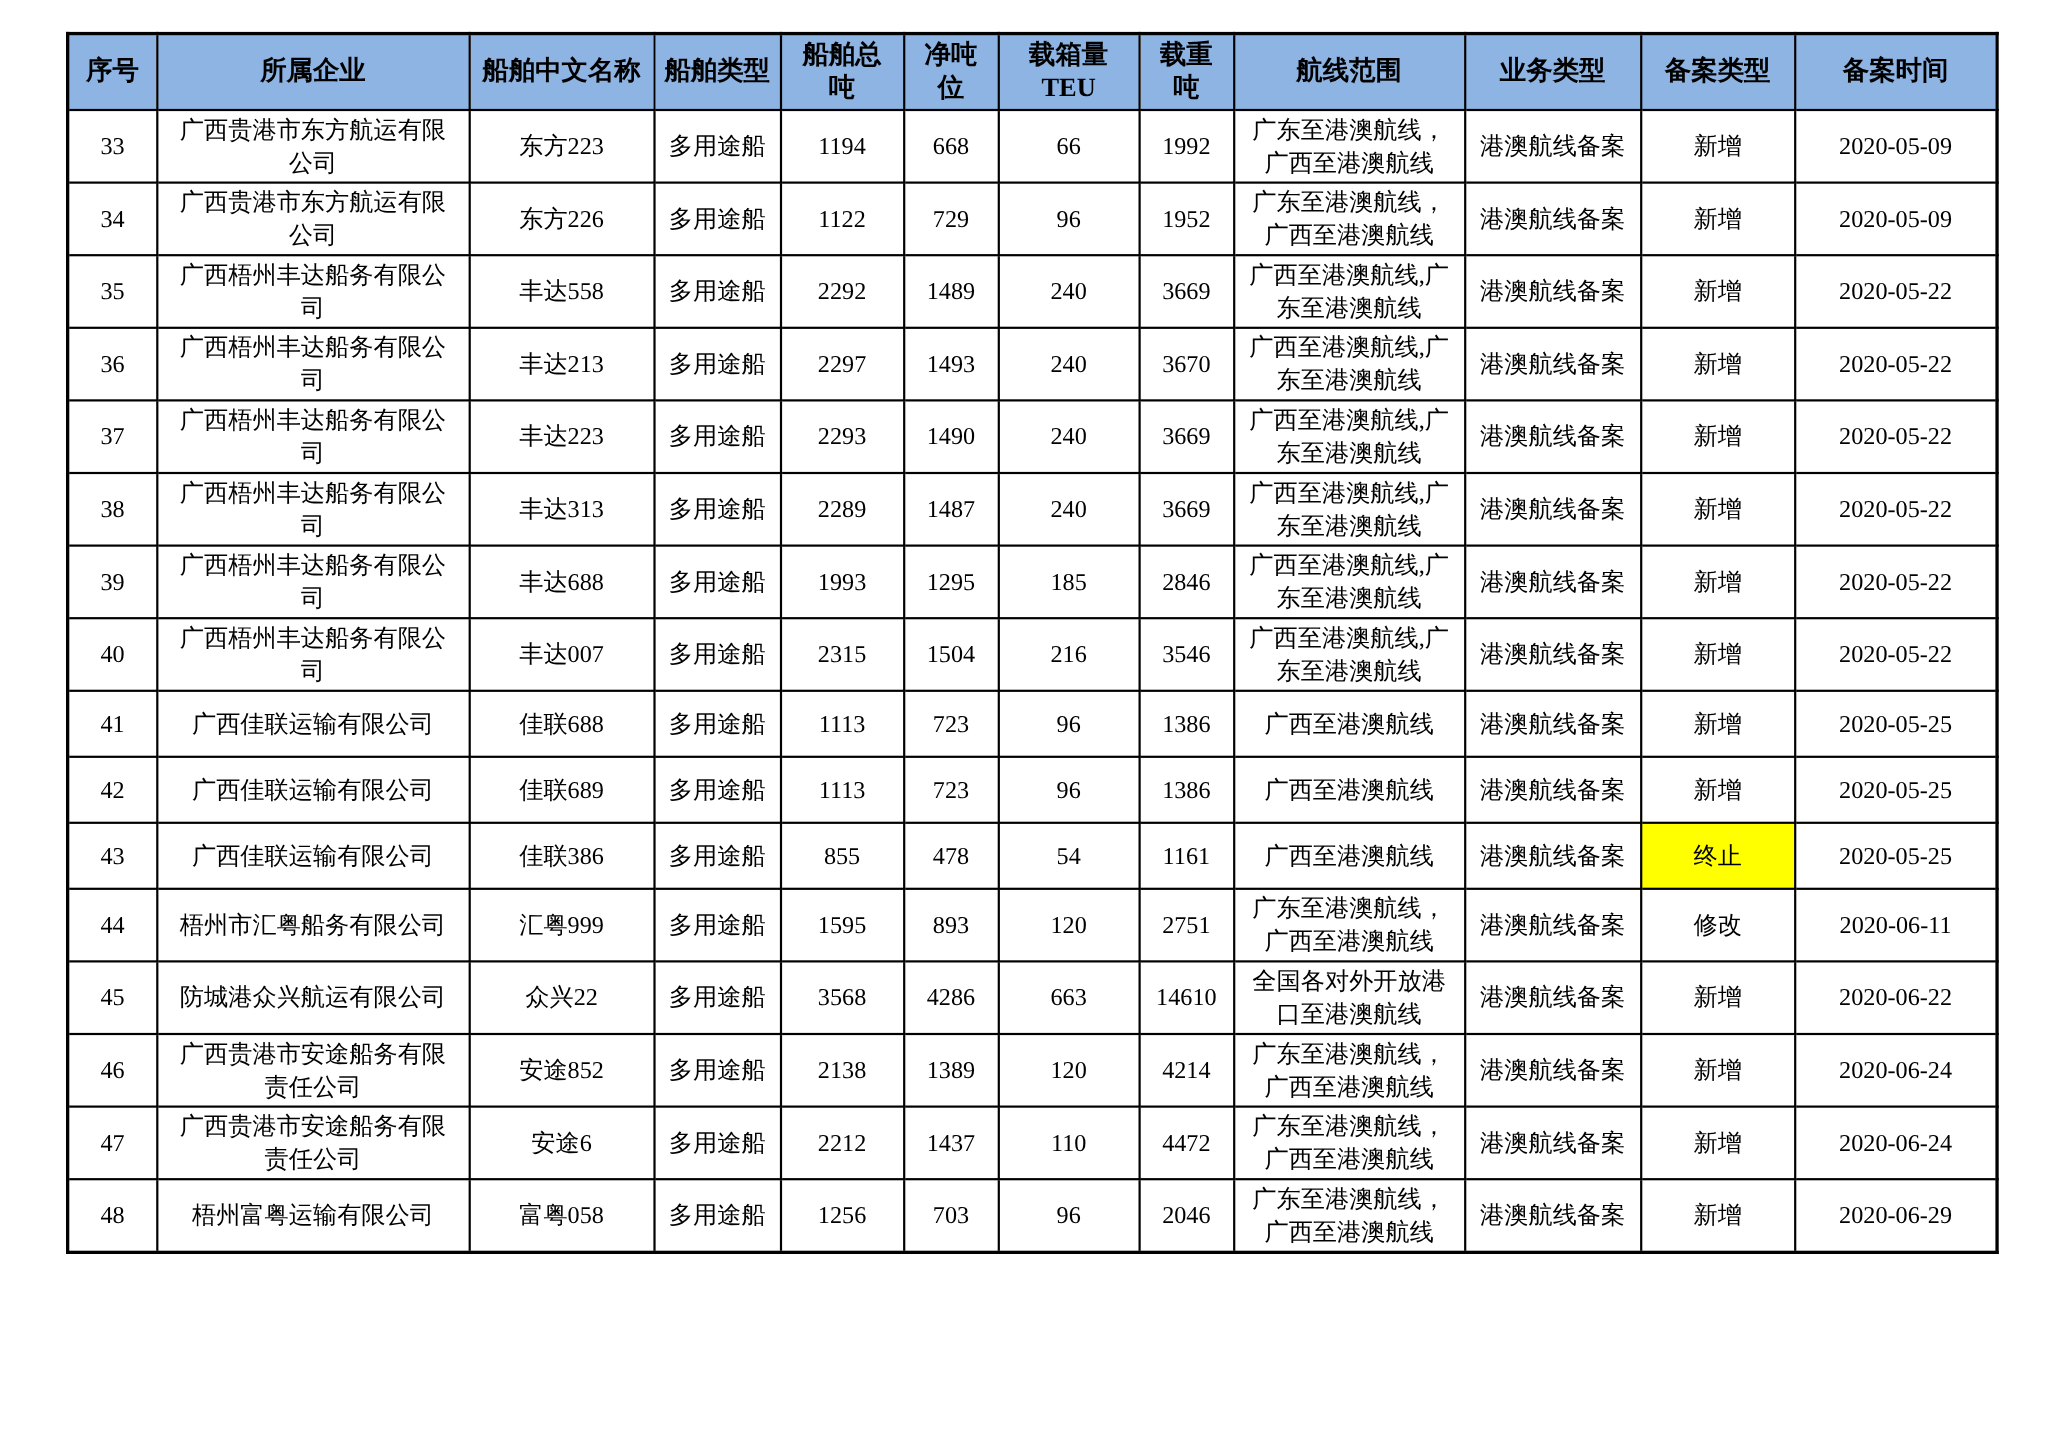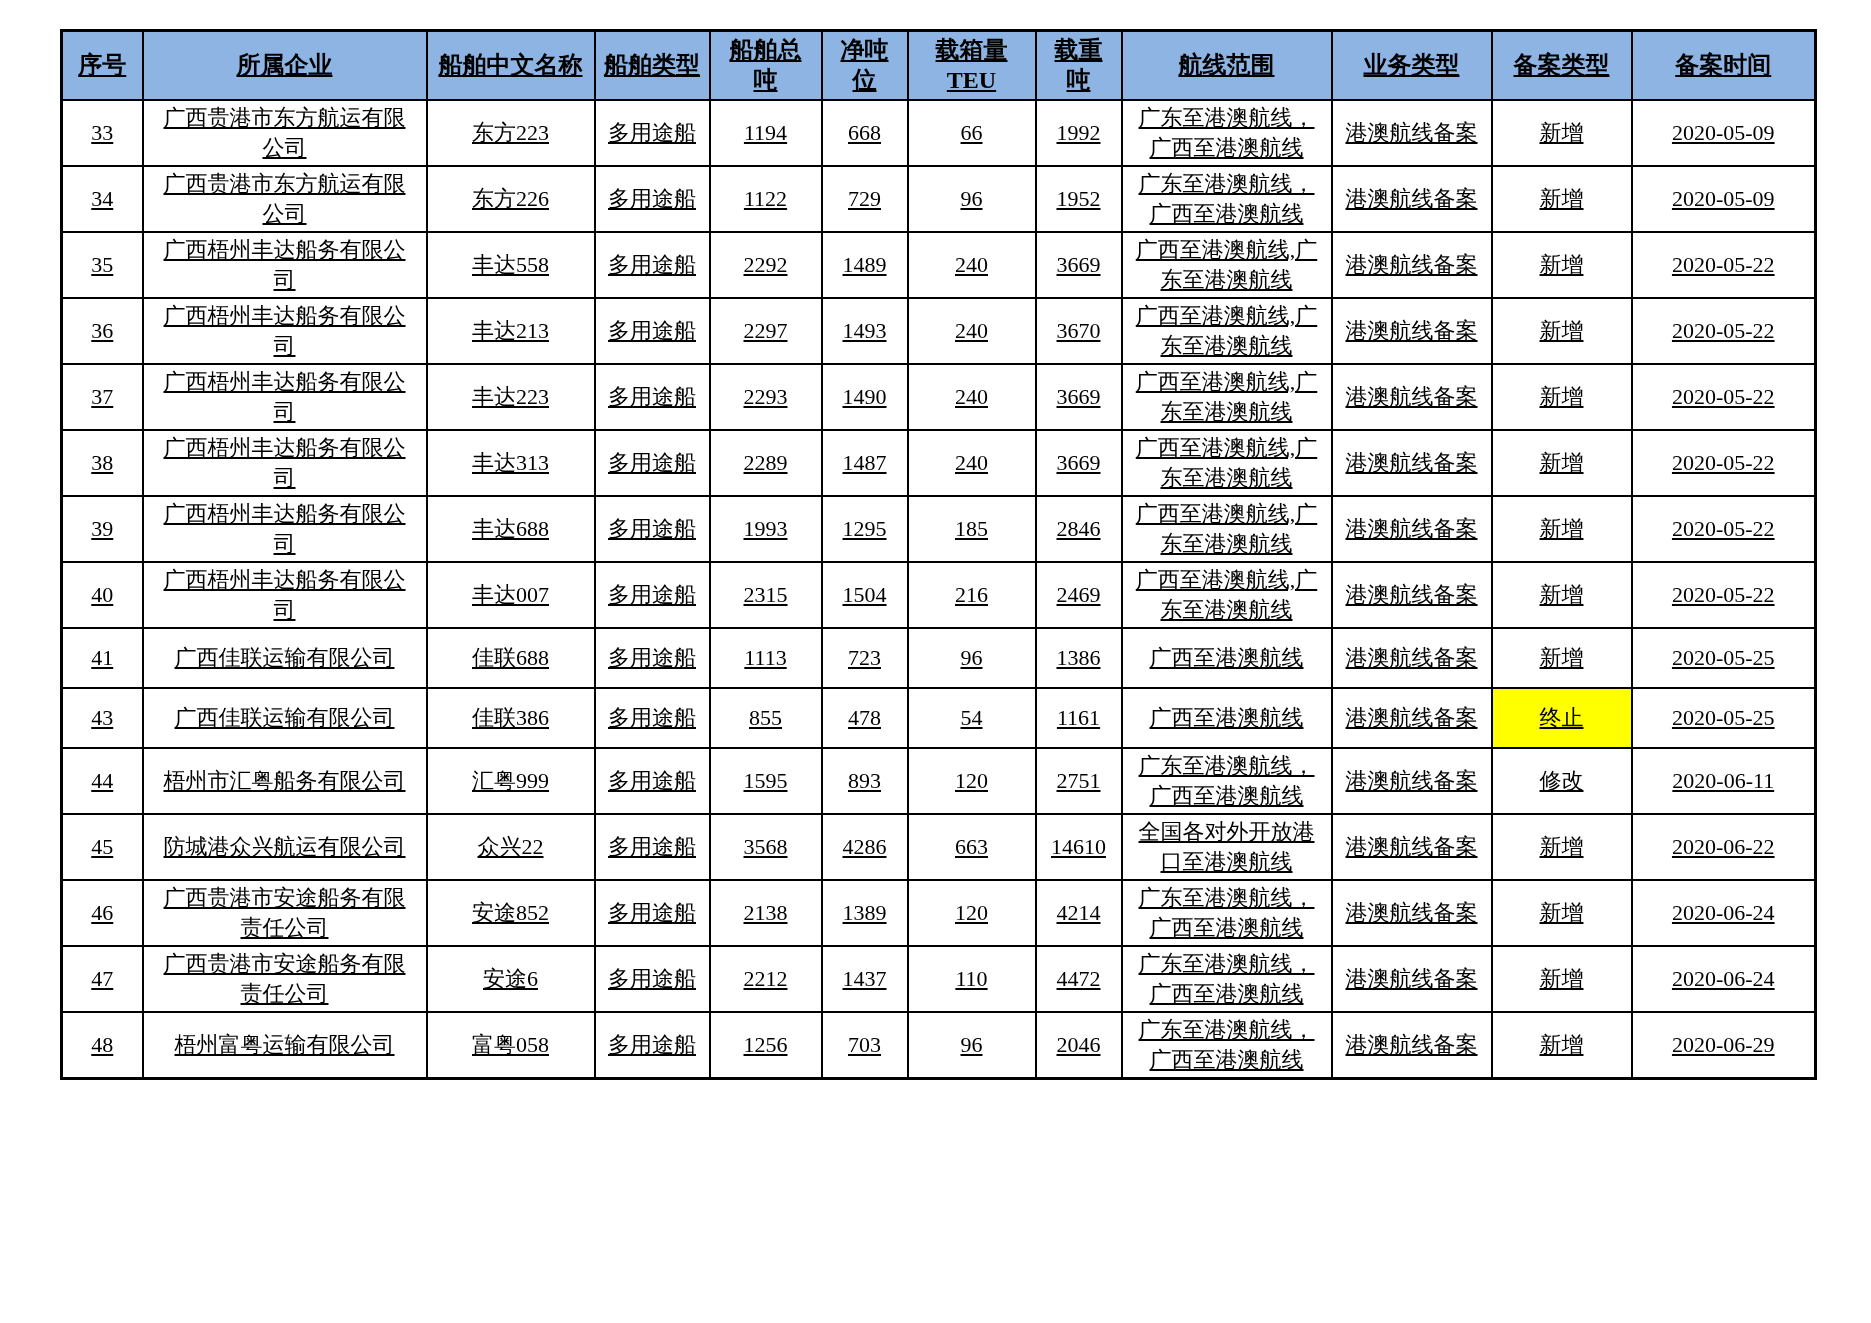--- a/index.html
+++ b/index.html
@@ -25,21 +25,20 @@
     height:1323px;
   }
   table.filing-table{
     position:absolute;
     left:60px;
     top:29px;
     width:1754px;
     border-collapse:collapse;
     table-layout:fixed;
     border:3px solid var(--border);
-    text-decoration:underline;
   }
   table.filing-table th,
   table.filing-table td{
     border:2px solid var(--border);
     text-align:center;
     vertical-align:middle;
     white-space:pre-line;
     overflow:hidden;
     padding:2px 8px;
     box-sizing:border-box;
@@ -215,31 +214,45 @@
         </tr>
         <tr>
           <td>40</td>
           <td>广西梧州丰达船务有限公
 司</td>
           <td>丰达007</td>
           <td>多用途船</td>
           <td>2315</td>
           <td>1504</td>
           <td>216</td>
-          <td>2469</td>
+          <td>3546</td>
           <td>广西至港澳航线,广
 东至港澳航线</td>
           <td>港澳航线备案</td>
           <td>新增</td>
           <td>2020-05-22</td>
         </tr>
         <tr>
           <td>41</td>
           <td>广西佳联运输有限公司</td>
           <td>佳联688</td>
+          <td>多用途船</td>
+          <td>1113</td>
+          <td>723</td>
+          <td>96</td>
+          <td>1386</td>
+          <td>广西至港澳航线</td>
+          <td>港澳航线备案</td>
+          <td>新增</td>
+          <td>2020-05-25</td>
+        </tr>
+        <tr>
+          <td>42</td>
+          <td>广西佳联运输有限公司</td>
+          <td>佳联689</td>
           <td>多用途船</td>
           <td>1113</td>
           <td>723</td>
           <td>96</td>
           <td>1386</td>
           <td>广西至港澳航线</td>
           <td>港澳航线备案</td>
           <td>新增</td>
           <td>2020-05-25</td>
         </tr>

